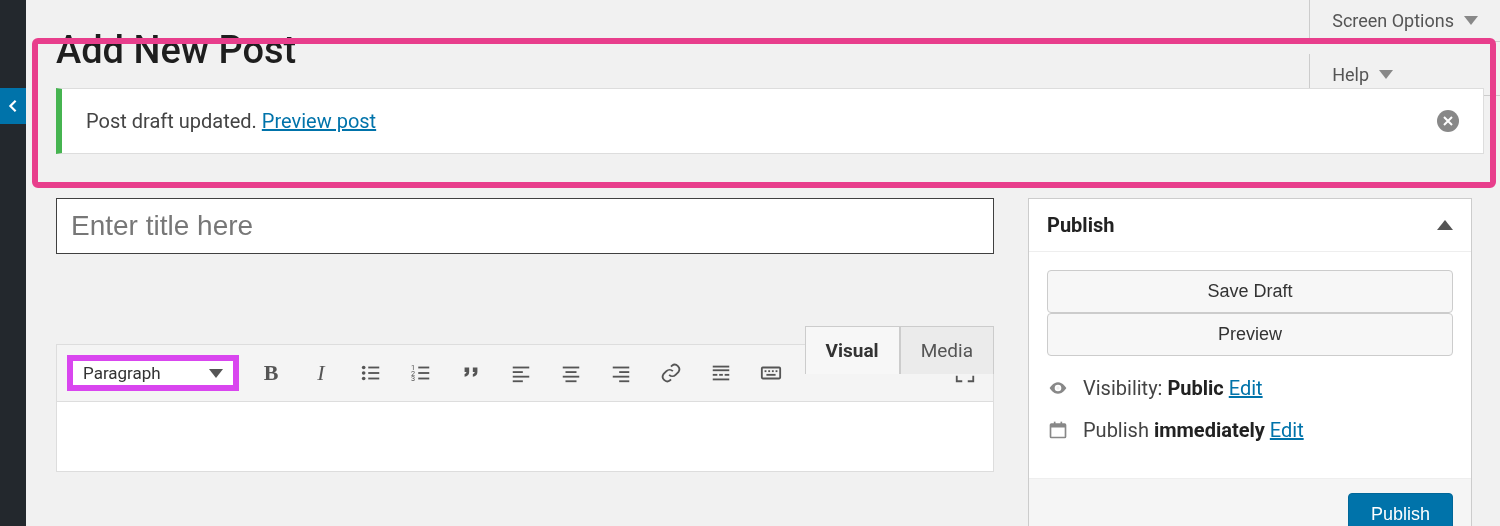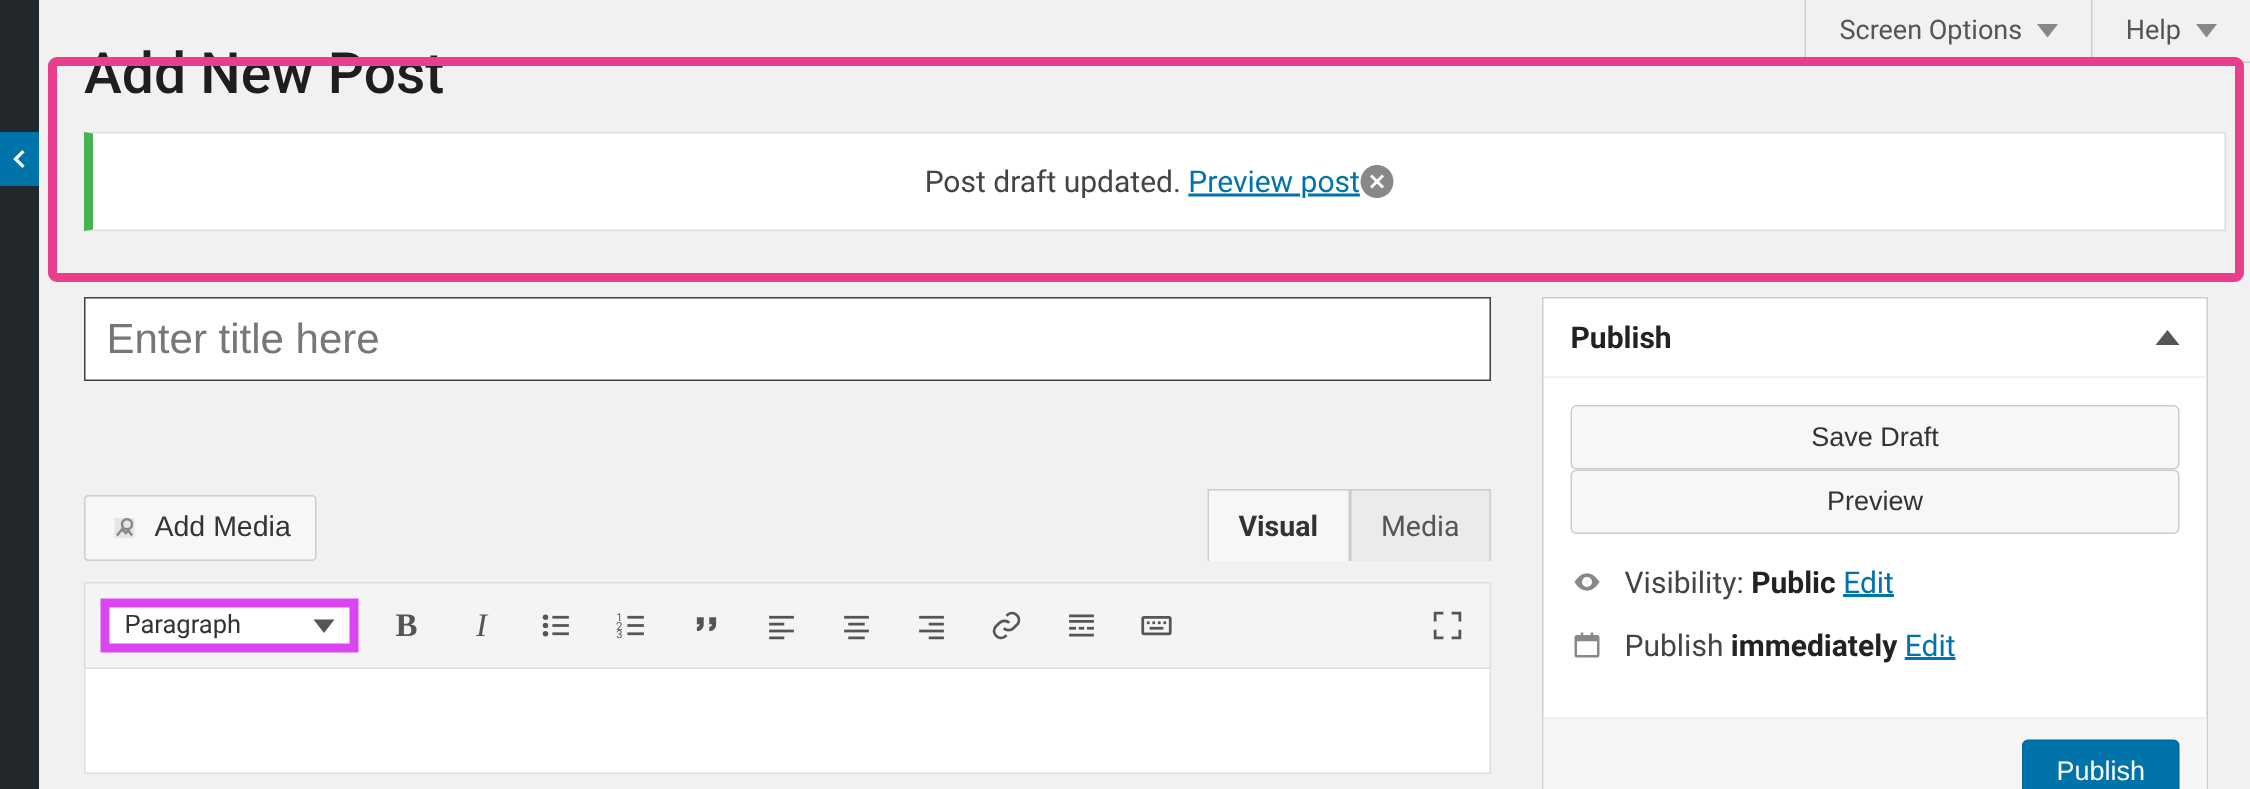--- a/index.html
+++ b/index.html
@@ -31,21 +31,22 @@
 }
 .canvas {
   position: absolute;
   left: 26px; right: 0; top: 0; bottom: 0;
 }
 
 .top-right {
   position: absolute;
   right: 0; top: 0;
   display: flex;
-  gap: 0;
+  gap: 12px;
+  flex-direction: column;
 }
 .top-btn {
   background: #f1f1f1;
   border: 1px solid #ccc;
   border-top: none;
   border-right: none;
   padding: 10px 22px;
   font-size: 18px;
   color: #555;
   display: flex;
@@ -87,21 +88,21 @@
   width: 1428px;
   height: 66px;
   background: #fff;
   border: 1px solid #ddd;
   border-left: 6px solid #46b450;
   display: flex;
   align-items: center;
   padding: 0 24px;
   font-size: 20px;
   color: #444;
-  justify-content: center;
+  justify-content: space-between;
 }
 .notice a {
   color: #0073aa;
   text-decoration: underline;
 }
 .dismiss {
   width: 22px; height: 22px;
   border-radius: 50%;
   background: #888;
   display: flex; align-items:center; justify-content:center;
@@ -312,28 +313,20 @@
           <path d="M1 1 L9 9 M9 1 L1 9" stroke="#fff" stroke-width="2"></path>
         </svg>
     </div>
   </div>
 
   <div class="highlight-box"></div>
 
   <input class="title-input" type="text" placeholder="Enter title here" style="">
 
   <div class="editor-wrap">
-    <button class="add-media-btn">
-      <svg width="20" height="20" viewBox="0 0 24 24">
-          <path fill="#888" d="M4 4h16v16H4z" opacity="0.15"></path>
-          <circle cx="14" cy="9" r="4" fill="none" stroke="#888" stroke-width="2"></circle>
-          <path d="M6 18 l4-5 3 3 2-2 3 4" fill="none" stroke="#888" stroke-width="2"></path>
-        </svg>
-      <span>Add Media</span>
-    </button>
 
     <div class="editor-tabs">
       <div class="etab active">Visual</div>
       <div class="etab">Media</div>
     </div>
 
     <div class="toolbar">
       <div class="format-select">
         <span>Paragraph</span>
         <span class="tri-down" style="border-top-color:#555"></span>

